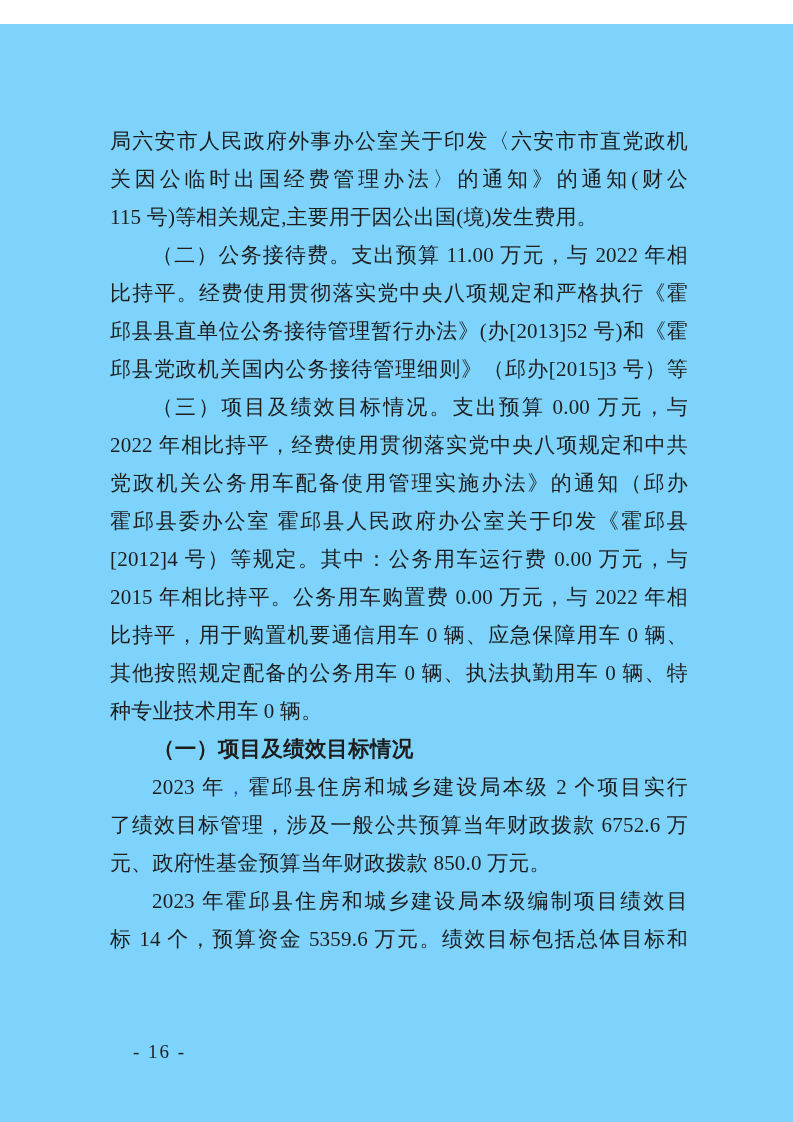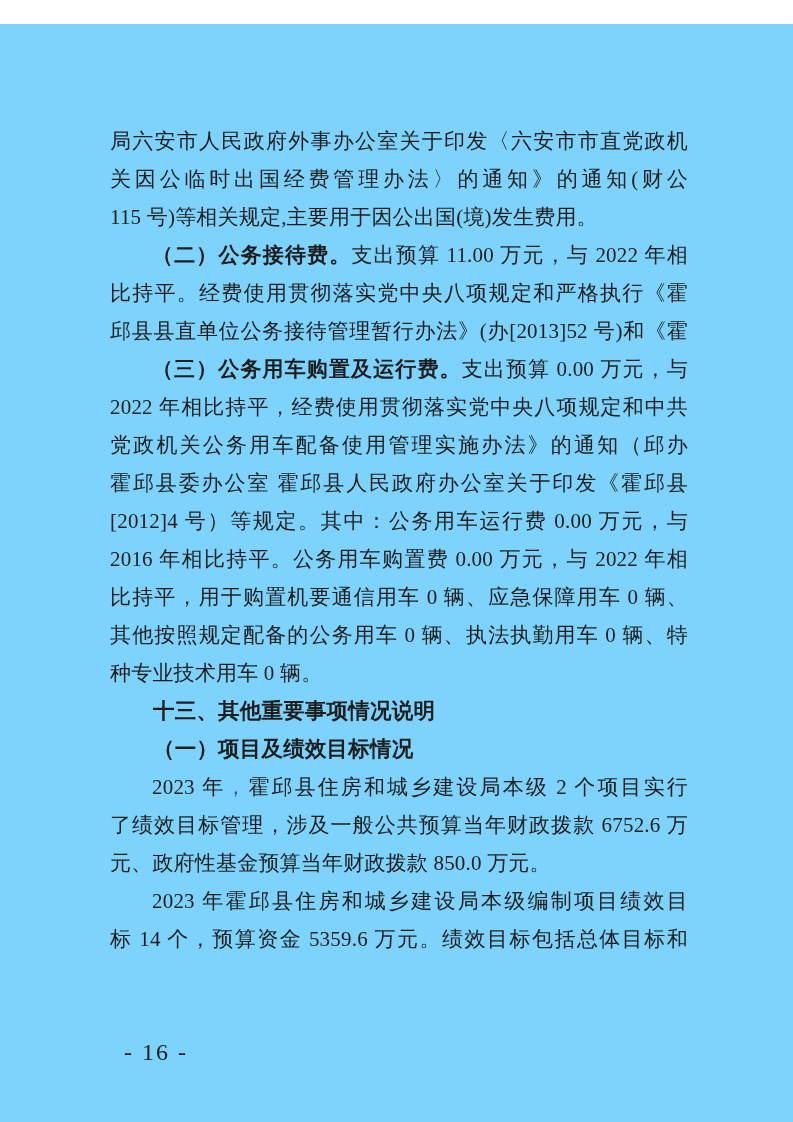--- a/index.html
+++ b/index.html
@@ -27,57 +27,57 @@
   }
   .line.jst {
     text-align: justify;
     text-align-last: justify;
   }
   .line.ind {
     text-indent: 2em;
   }
   .run-bold {
     font-family: "Liberation Sans", "DejaVu Sans", sans-serif;
-    font-weight: 700;
+    font-weight: 400;
   }
   .line.hd {
     font-family: "Liberation Sans", "DejaVu Sans", sans-serif;
     font-weight: 700;
     font-size: 21.5px;
   }
   .footer {
     position: absolute;
-    left: 124px; top: 1014px;
-    font-size: 24px;
+    left: 133px; top: 1014px;
+    font-size: 19px;
     line-height: 28px;
     letter-spacing: 2px;
     font-family: "Liberation Serif", "DejaVu Serif", serif;
   }
 </style>
 </head>
 <body>
 
 <div class="page" style="background: #7dd3fc; color: rgb(29, 29, 29); margin-top: 24px;">
   <div class="text-block" id="text-block">
       <div class="line jst"><span>局六安市人民政府外事办公室关于印发〈六安市市直党政机</span></div>
       <div class="line jst"><span>关因公临时出国经费管理办法〉的通知》的通知(财公〔2015〕</span></div>
       <div class="line"><span>115 号)等相关规定,主要用于因公出国(境)发生费用。</span></div>
       <div class="line jst ind"><span class="run-bold">（二）公务接待费。</span><span>支出预算 11.00 万元，与 2022 年相</span></div>
       <div class="line jst"><span>比持平。经费使用贯彻落实党中央八项规定和严格执行《霍</span></div>
       <div class="line jst"><span>邱县县直单位公务接待管理暂行办法》(办[2013]52 号)和《霍</span></div>
-      <div class="line jst ind"><span class="run-bold">（三）公务用车购置及运行费。</span><span>支出预算 0.00 万元，与</span></div>
+      <div class="line jst"><span>邱县党政机关国内公务接待管理细则》（邱办[2015]3 号）等</span></div>
+      <div class="line jst ind"><span class="run-bold">（三）项目及绩效目标情况。</span><span>支出预算 0.00 万元，与</span></div>
       <div class="line jst"><span>2022 年相比持平，经费使用贯彻落实党中央八项规定和中共</span></div>
       <div class="line jst"><span>党政机关公务用车配备使用管理实施办法》的通知（邱办</span></div>
       <div class="line jst"><span>霍邱县委办公室 霍邱县人民政府办公室关于印发《霍邱县</span></div>
       <div class="line jst"><span>[2012]4 号）等规定。其中：公务用车运行费 0.00 万元，与</span></div>
-      <div class="line jst"><span>2016 年相比持平。公务用车购置费 0.00 万元，与 2022 年相</span></div>
+      <div class="line jst"><span>2015 年相比持平。公务用车购置费 0.00 万元，与 2022 年相</span></div>
       <div class="line jst"><span>比持平，用于购置机要通信用车 0 辆、应急保障用车 0 辆、</span></div>
       <div class="line jst"><span>其他按照规定配备的公务用车 0 辆、执法执勤用车 0 辆、特</span></div>
       <div class="line"><span>种专业技术用车 0 辆。</span></div>
-      <div class="line ind hd"><span>十三、其他重要事项情况说明</span></div>
       <div class="line ind hd"><span>（一）项目及绩效目标情况</span></div>
       <div class="line jst ind"><span>2023 年</span><span style="color: rgb(43, 82, 200);">，</span><span>霍邱县住房和城乡建设局本级 2 个项目实行</span></div>
       <div class="line jst"><span>了绩效目标管理，涉及一般公共预算当年财政拨款 6752.6 万</span></div>
       <div class="line"><span>元、政府性基金预算当年财政拨款 850.0 万元。</span></div>
       <div class="line jst ind"><span>2023 年霍邱县住房和城乡建设局本级编制项目绩效目</span></div>
       <div class="line jst"><span>标 14 个，预算资金 5359.6 万元。绩效目标包括总体目标和</span></div>
     </div>
   <div class="footer">- 16 -</div>
 </div>
 

